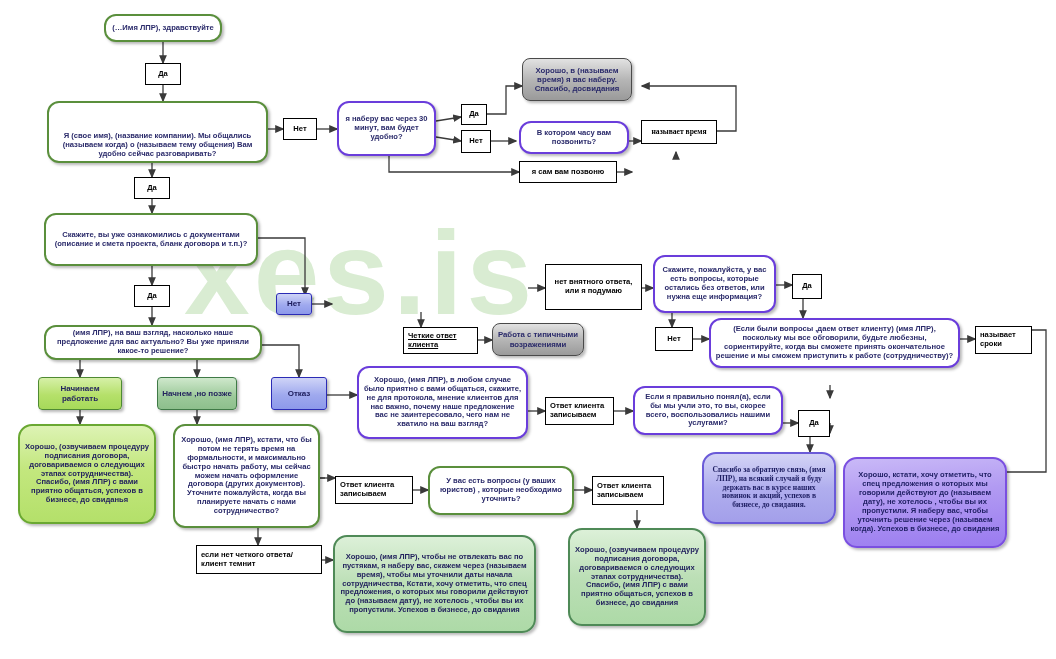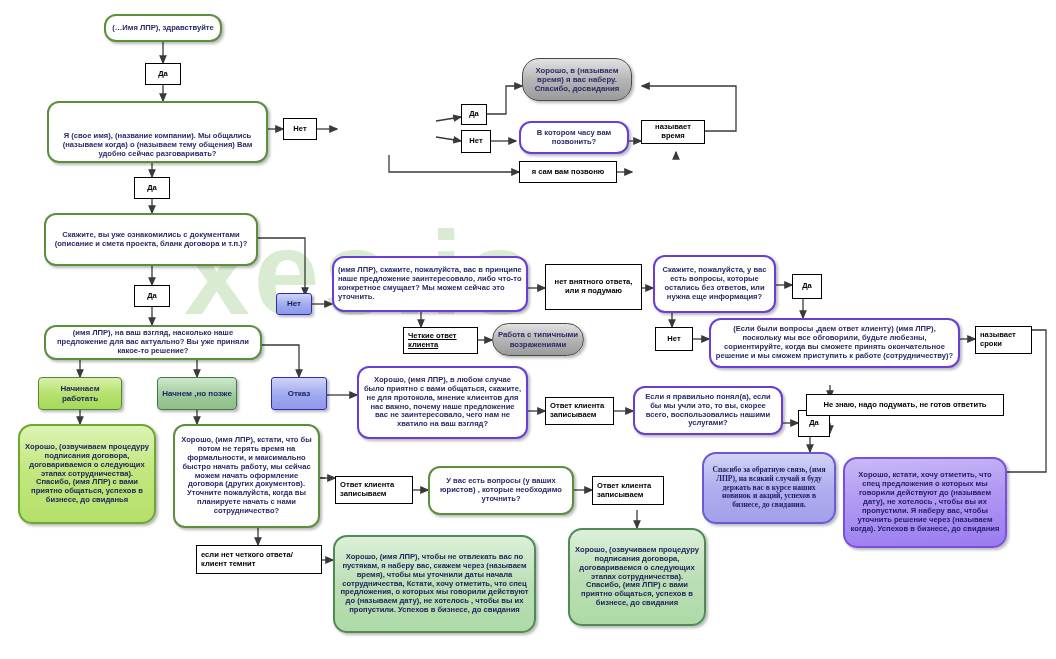--- a/index.html
+++ b/index.html
@@ -39,21 +39,21 @@
      color:#23235e;font-size:7.6px;font-weight:700;}
   .big-mgreen{border:2px solid #4f8a57;border-radius:14px;
      background:linear-gradient(180deg,#dcf0d8 0%,#bcdfb6 50%,#addaa7 100%);
      color:#23235e;font-size:7.6px;font-weight:700;}
   .big-blueviolet{border:2px solid #6a5ad8;border-radius:14px;
      background:linear-gradient(180deg,#d3d3f5 0%,#b0aeee 50%,#a39fea 100%);
      color:#1e1e62;font-size:7.6px;font-weight:700;}
   .big-violet{border:2px solid #7a4fe0;border-radius:14px;
      background:linear-gradient(175deg,#c9b9f7 0%,#b29bf2 40%,#9a7bf0 100%);
      color:#1e1e62;font-size:7.6px;font-weight:700;margin-top:24px;}
-  .grey{border:1.6px solid #4a4a4a;border-radius:17px;
+  .grey{border:1.6px solid #4a4a4a;border-radius:8px;
      background:linear-gradient(180deg,#e2e2e2 0%,#b6b6b6 50%,#9a9a9a 100%);
      color:#2a2a6a;font-size:7.8px;font-weight:700;align-items:center;}
 
   .shadow{box-shadow:2px 2px 3px rgba(0,0,0,.28);}
 
   
   svg#wires{position:absolute;left:0;top:0;width:1056px;height:659px;z-index:1;}
 </style>
 </head>
 <body>
@@ -223,20 +223,23 @@
   </div>
 
   <div class="node rr-green shadow" style="left:173px;top:424px;width:147px;height:104px;">
     <span>Хорошо, (имя ЛПР), кстати,  что бы потом не терять время на формальности, и максимально быстро начать работу, мы сейчас можем начать оформление  договора (других документов).  Уточните пожалуйста, когда вы планируете начать с нами сотрудничество?</span>
   </div>
 
   <div class="node rect" style="left:196px;top:545px;width:126px;height:29px;">
     <span>если нет четкого ответа/ клиент темнит</span>
   </div>
 
+  <div class="node rr-purple shadow" style="left:337px;top:101px;width:99px;height:55px;">
+    <span>я наберу вас через 30 минут, вам будет удобно?</span>
+  </div>
 
   <div class="node rect ctr" style="left:461px;top:104px;width:26px;height:21px;">
     <span>Да</span>
   </div>
 
   <div class="node rect ctr" style="left:461px;top:130px;width:30px;height:23px;">
     <span>Нет</span>
   </div>
 
   <div class="node grey shadow" style="left:522px;top:58px;width:110px;height:43px;">
@@ -244,28 +247,25 @@
   </div>
 
   <div class="node rr-purple shadow" style="left:519px;top:121px;width:110px;height:33px;">
     <span>В котором часу вам позвонить?</span>
   </div>
 
   <div class="node rect ctr" style="left:519px;top:161px;width:98px;height:22px;">
     <span>я сам вам позвоню</span>
   </div>
 
-  <div class="node rect ctr" style="left:641px;top:120px;width:64px;height:24px;">
+  <div class="node rect ctr" style="left:641px;top:120px;width:76px;height:24px;font-family:Liberation Serif, serif;">
     <span>называет время</span>
   </div>
 
 
-  <div class="node rr-purple shadow" style="left:332px;top:256px;width:196px;height:56px;">
-    <span style="text-align:left;">(имя ЛПР), скажите, пожалуйста, вас в принципе наше предложение заинтересовало, либо  что-то конкретное смущает? Мы можем сейчас это уточнить.</span>
-  </div>
 
   <div class="node rect" style="left:403px;top:327px;width:75px;height:27px;text-decoration:underline;">
     <span>Четкие ответ клиента</span>
   </div>
 
   <div class="node grey shadow" style="left:492px;top:323px;width:92px;height:33px;">
     <span>Работа с типичными возражениями</span>
   </div>
 
   <div class="node rect ctr" style="left:545px;top:264px;width:97px;height:46px;">
@@ -305,23 +305,20 @@
   </div>
 
   <div class="node rect ctr" style="left:798px;top:410px;width:32px;height:27px;">
     <span>Да</span>
   </div>
 
   <div class="node rect ctr" style="left:803px;top:398px;width:0px;height:0px;border:none;">
       <span></span>
     </div>
 
-  <div class="node rect ctr" style="left:806px;top:394px;width:198px;height:22px;">
-    <span style="text-align:center;">Не знаю, надо подумать, не готов ответить</span>
-  </div>
 
   <div class="node big-blueviolet shadow" style="left:702px;top:452px;width:134px;height:72px;font-family:Liberation Serif, serif;">
     <span>Спасибо за обратную  связь, (имя ЛПР),  на всякий случай я буду держать вас в курсе наших новинок  и акций, успехов в бизнесе, до свидания.</span>
   </div>
 
   <div class="node big-violet shadow" style="left:843px;top:433px;width:164px;height:91px;">
     <span>Хорошо, кстати, хочу отметить, что спец предложения о которых мы говорили действуют до (называем дату), не хотелось , чтобы вы их пропустили. Я наберу вас, чтобы уточнить решение  через  (называем когда).  Успехов в бизнесе, до свидания</span>
   </div>
 
   <div class="node rect" style="left:335px;top:476px;width:78px;height:28px;">

